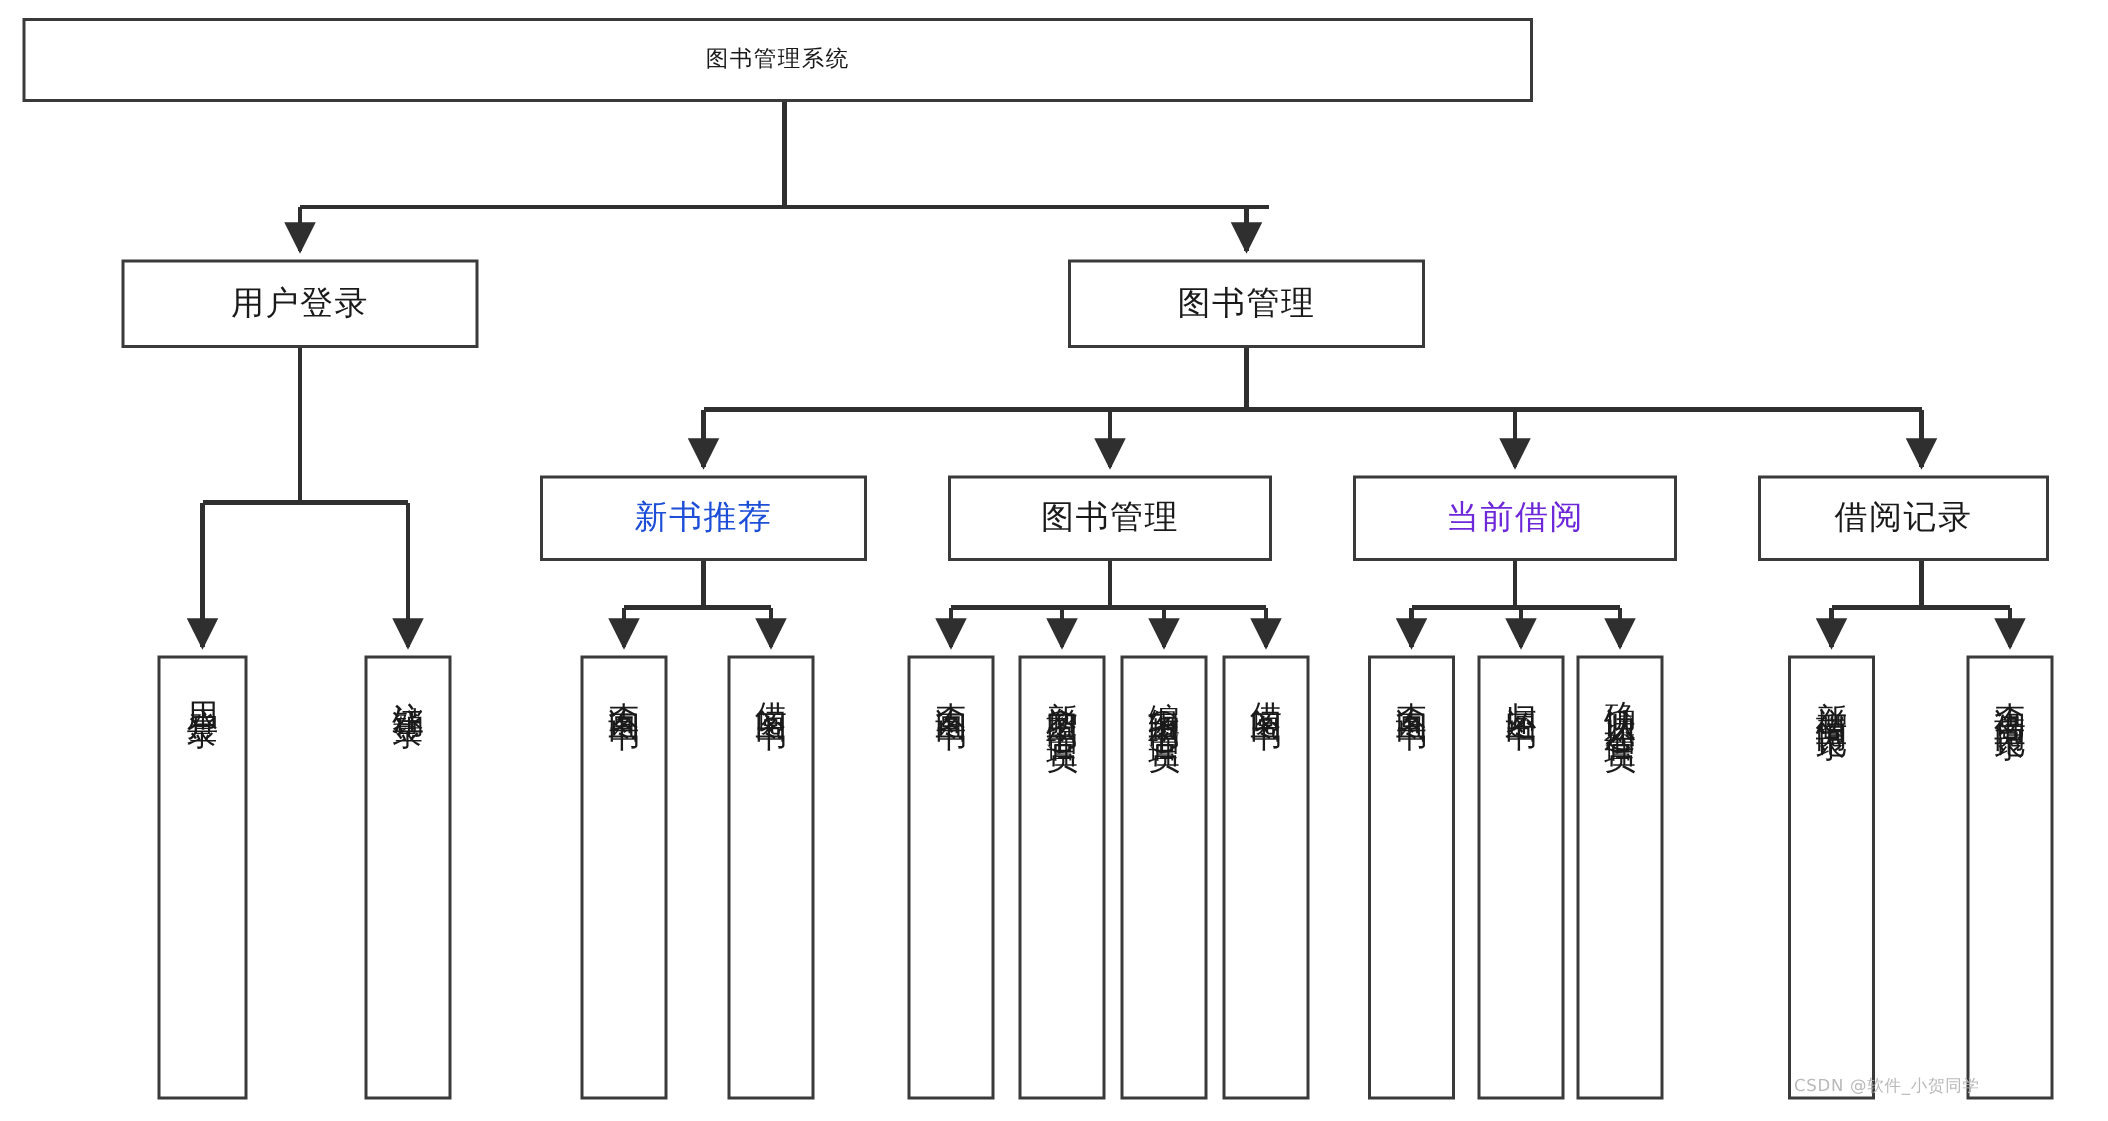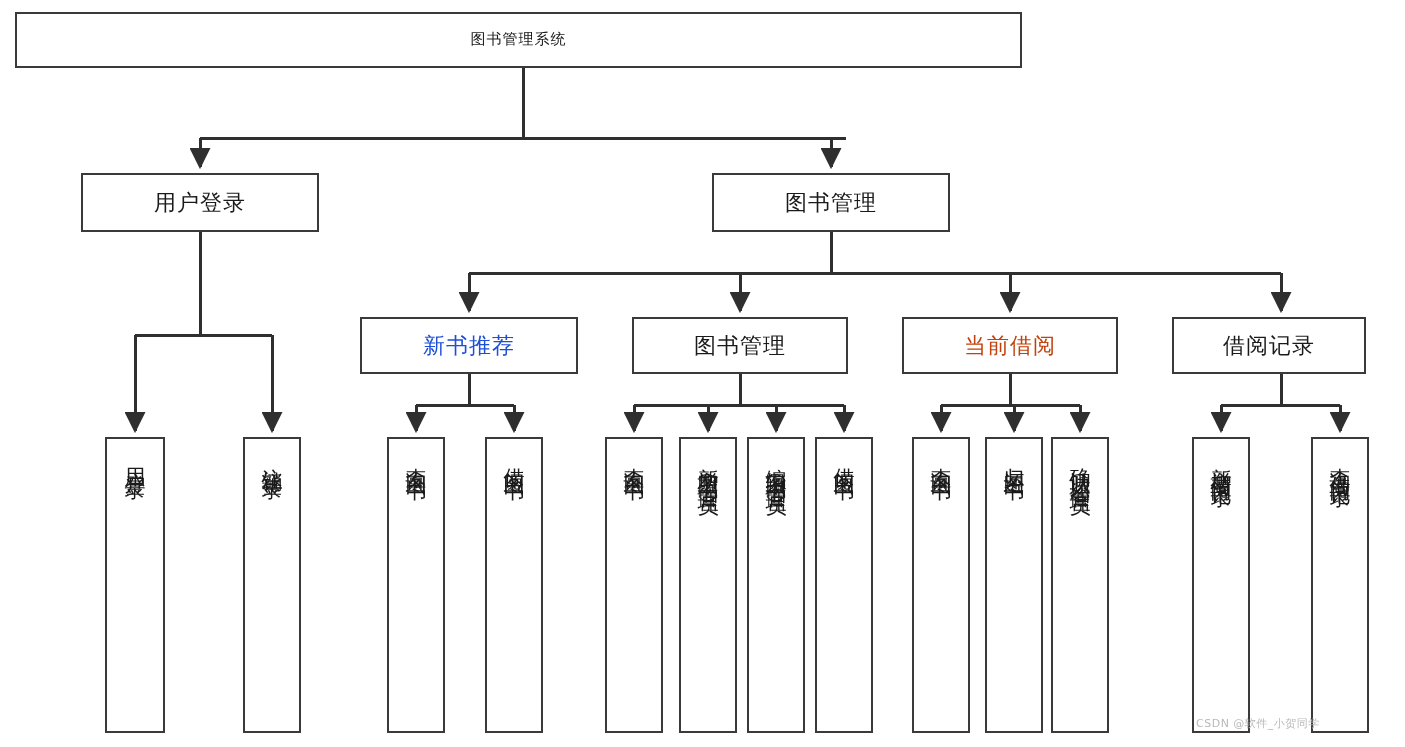--- a/index.html
+++ b/index.html
@@ -137,21 +137,21 @@
   <div class="node horiz" style="left: 712px; top: 173px; width: 238px; height: 59px; border-color: rgb(58, 58, 58); background: rgb(255, 255, 255); color: rgb(26, 26, 26);">
     <span class="node-label">图书管理</span>
   </div>
 
   <div class="node horiz" style="left: 360px; top: 317px; width: 218px; height: 57px; border-color: rgb(58, 58, 58); background: rgb(255, 255, 255); color: #1d4ed8;">
     <span class="node-label">新书推荐</span>
   </div>
   <div class="node horiz" style="left: 632px; top: 317px; width: 216px; height: 57px; border-color: rgb(58, 58, 58); background: rgb(255, 255, 255); color: rgb(26, 26, 26);">
     <span class="node-label">图书管理</span>
   </div>
-  <div class="node horiz" style="left: 902px; top: 317px; width: 216px; height: 57px; border-color: rgb(58, 58, 58); background: rgb(255, 255, 255); color: #c2410c;">
+  <div class="node horiz" style="left: 902px; top: 317px; width: 216px; height: 57px; border-color: rgb(58, 58, 58); background: rgb(255, 255, 255); color: #6d28d9;">
     <span class="node-label">当前借阅</span>
   </div>
   <div class="node horiz" style="left: 1172px; top: 317px; width: 194px; height: 57px; border-color: rgb(58, 58, 58); background: rgb(255, 255, 255); color: rgb(26, 26, 26);">
     <span class="node-label">借阅记录</span>
   </div>
 
   <div class="node leaf" style="left: 105px; top: 437px; width: 60px; height: 296px; border-color: rgb(58, 58, 58); background: rgb(255, 255, 255); color: rgb(26, 26, 26);">
     <span class="node-label">用户登录</span>
   </div>
   <div class="node leaf" style="left: 243px; top: 437px; width: 58px; height: 296px; border-color: rgb(58, 58, 58); background: rgb(255, 255, 255); color: rgb(26, 26, 26);">

